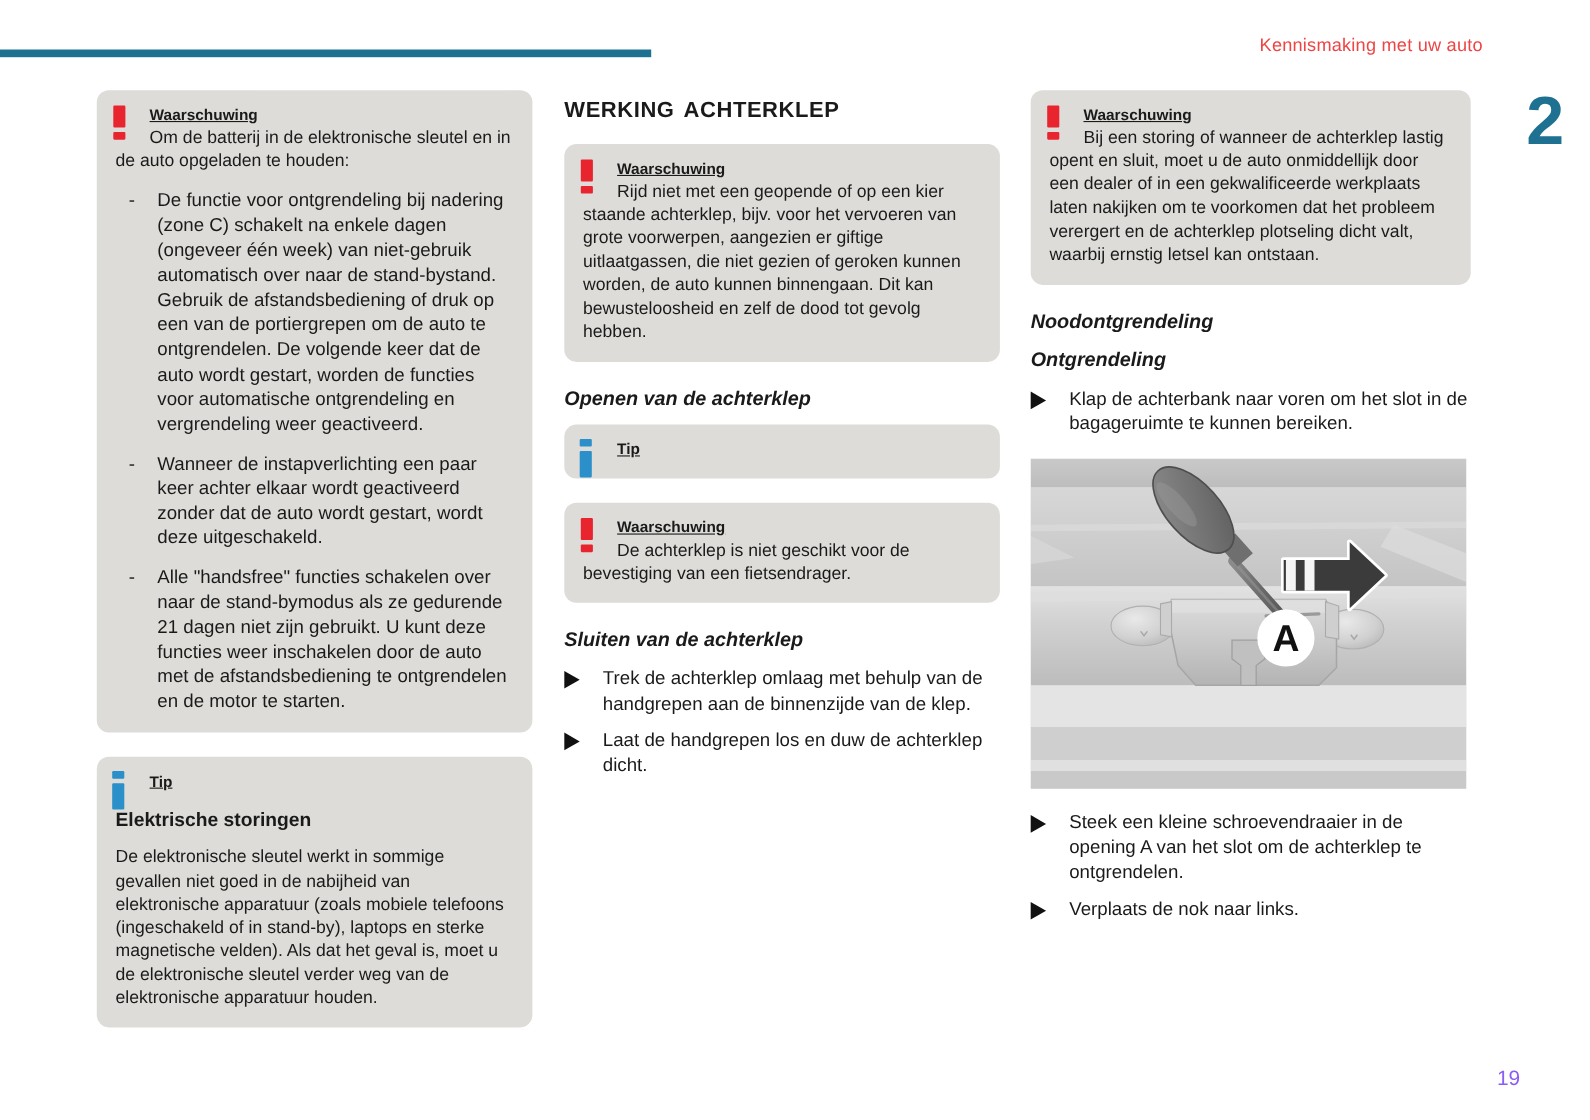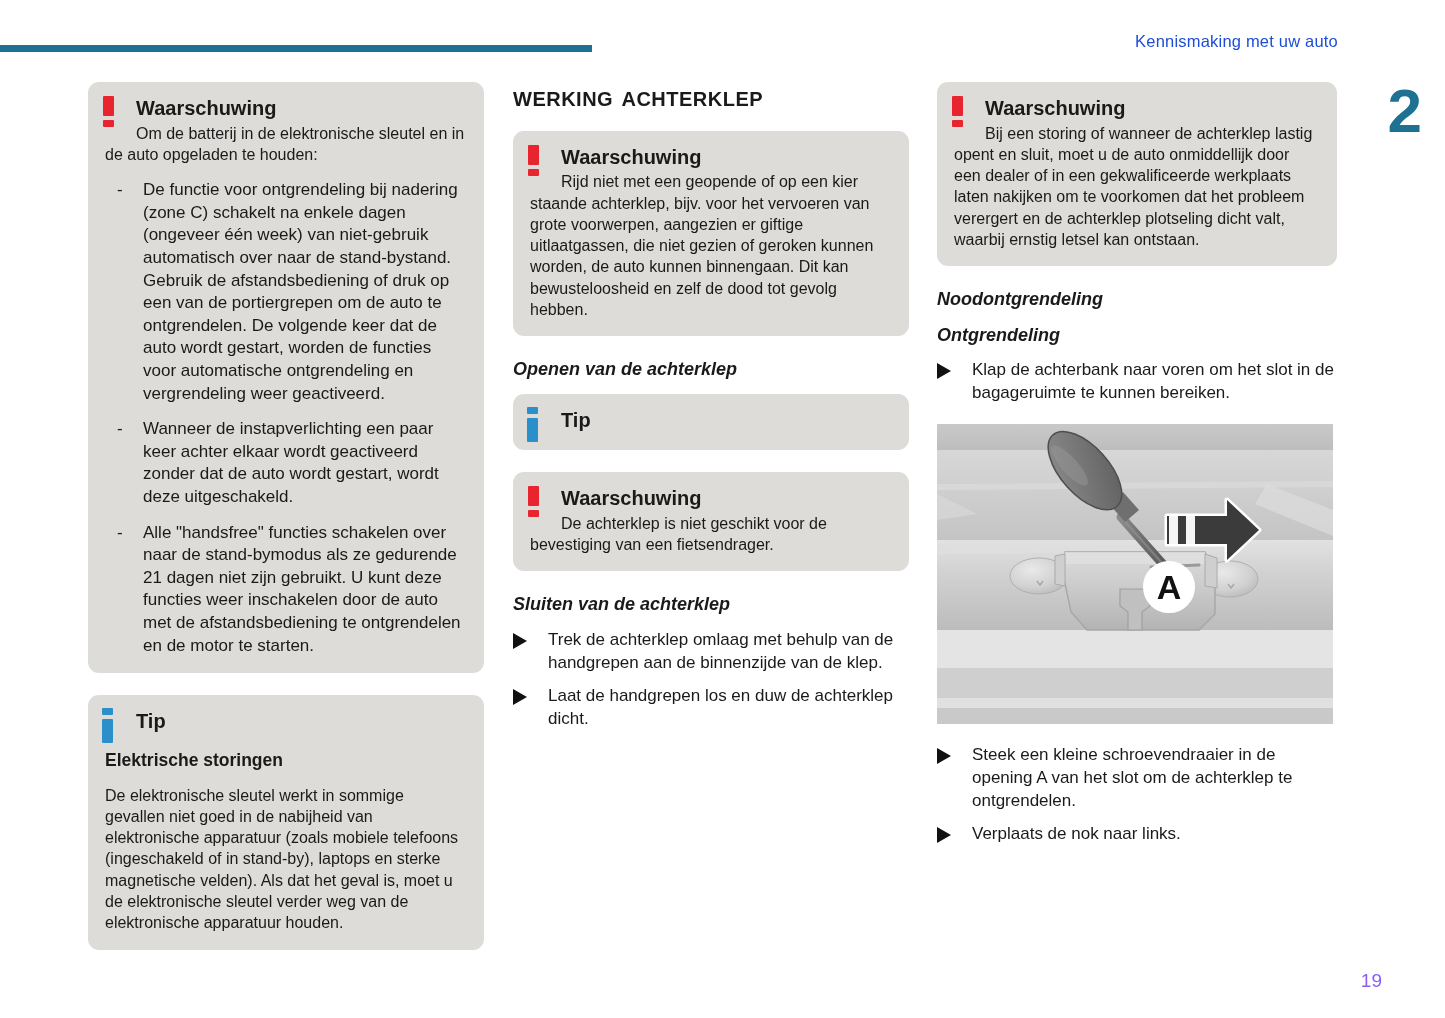--- a/index.html
+++ b/index.html
@@ -20,24 +20,24 @@
   .top-rule {
     position: absolute;
     left: 0;
     top: 45px;
     width: 592px;
     height: 7px;
     background: #1e7190;
   }
   .running-head {
     position: absolute;
-    right: 107px;
+    right: 97px;
     top: 32px;
     font-size: 16.5px;
-    color: #1d4ed8;
+    color: #ef4444;
     letter-spacing: 0.2px;
     white-space: nowrap;
   }
   .chapter-number {
     position: absolute;
     right: 24px;
     top: 80px;
     font-size: 62px;
     font-weight: bold;
     color: #1e7190;
@@ -66,23 +66,24 @@
   
   .box {
     background: #dddcd9;
     border-radius: 11px;
     padding: 14px 17px 16px 17px;
     margin-bottom: 22px;
     position: relative;
   }
   .box-title {
     font-weight: bold;
-    font-size: 20px;
+    font-size: 14px;
     line-height: 1.28;
     margin: 0 0 1px 31px;
+    text-decoration: underline;
   }
   .box-title.warn { color: #1a1a1a; }
   .box-body {
     font-size: 16px;
     line-height: 1.33;
     margin: 0;
   }
   .box-body.indent-first { text-indent: 31px; }
   .box-sub {
     font-weight: bold;

